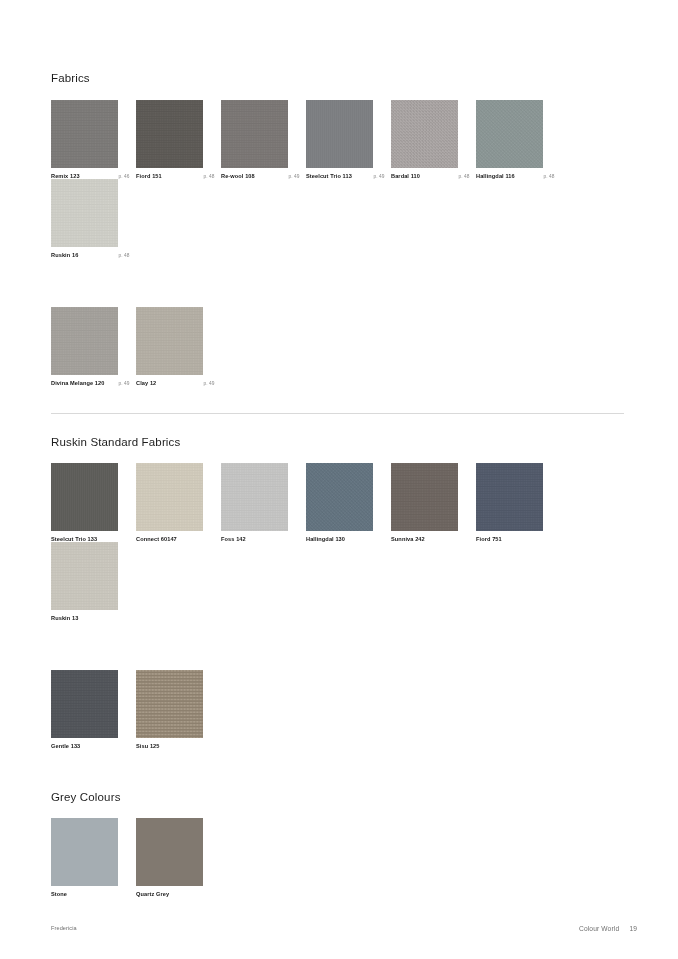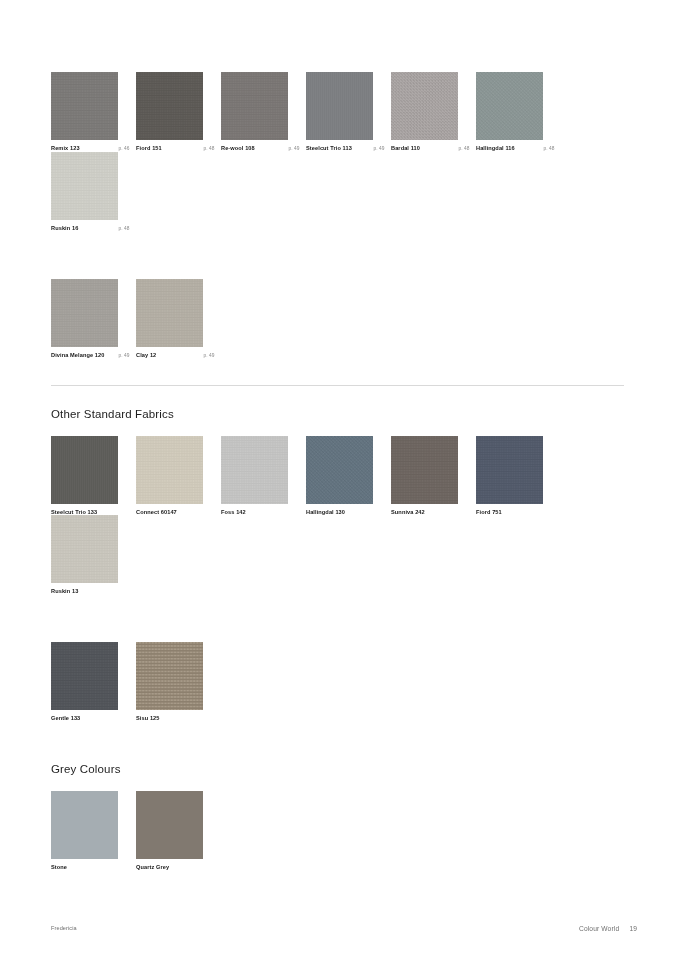--- a/index.html
+++ b/index.html
@@ -125,20 +125,21 @@
     transform-origin: left center;
     display: inline-block;
   }
 </style>
 </head>
 <body>
 
 <div class="page">
   <div class="content">
       <div class="section">
+        <div class="section-title">Fabrics</div>
         <div class="grid row">
           <div class="cell">
             <div class="swatch" style="background: rgb(124, 122, 120);">
               <div class="tex" style="background-image: repeating-linear-gradient(0deg, rgb(115, 113, 111) 0px, rgb(115, 113, 111) 1px, transparent 1px, transparent 2.4px), repeating-linear-gradient(90deg, rgb(134, 132, 130) 0px, rgb(134, 132, 130) 1px, transparent 1px, transparent 2.4px); background-size: 2.6px 2.6px, 2.6px 2.6px;"></div>
             </div>
             <div class="caption">
               <span class="cap-name">Remix 123</span>
               <span class="cap-page">p. 46</span>
             </div>
           </div>
@@ -216,21 +217,21 @@
               <span class="cap-name">Clay 12</span>
               <span class="cap-page">p. 49</span>
             </div>
           </div>
         </div>
       </div>
       <div style="height: 26px;"></div>
       <div class="rule"></div>
       <div style="height: 22px;"></div>
       <div class="section">
-        <div class="section-title">Other Standard Fabrics</div>
+        <div class="section-title">Ruskin Standard Fabrics</div>
         <div class="grid row">
           <div class="cell">
             <div class="swatch" style="background: rgb(97, 96, 93);">
               <div class="tex" style="background-image: repeating-linear-gradient(90deg, rgb(88, 87, 84) 0px, rgb(88, 87, 84) 1px, transparent 1px, transparent 2px); background-size: 2px 2px;"></div>
             </div>
             <div class="caption">
               <span class="cap-name">Steelcut Trio 133</span>
             </div>
           </div>
           <div class="cell">

